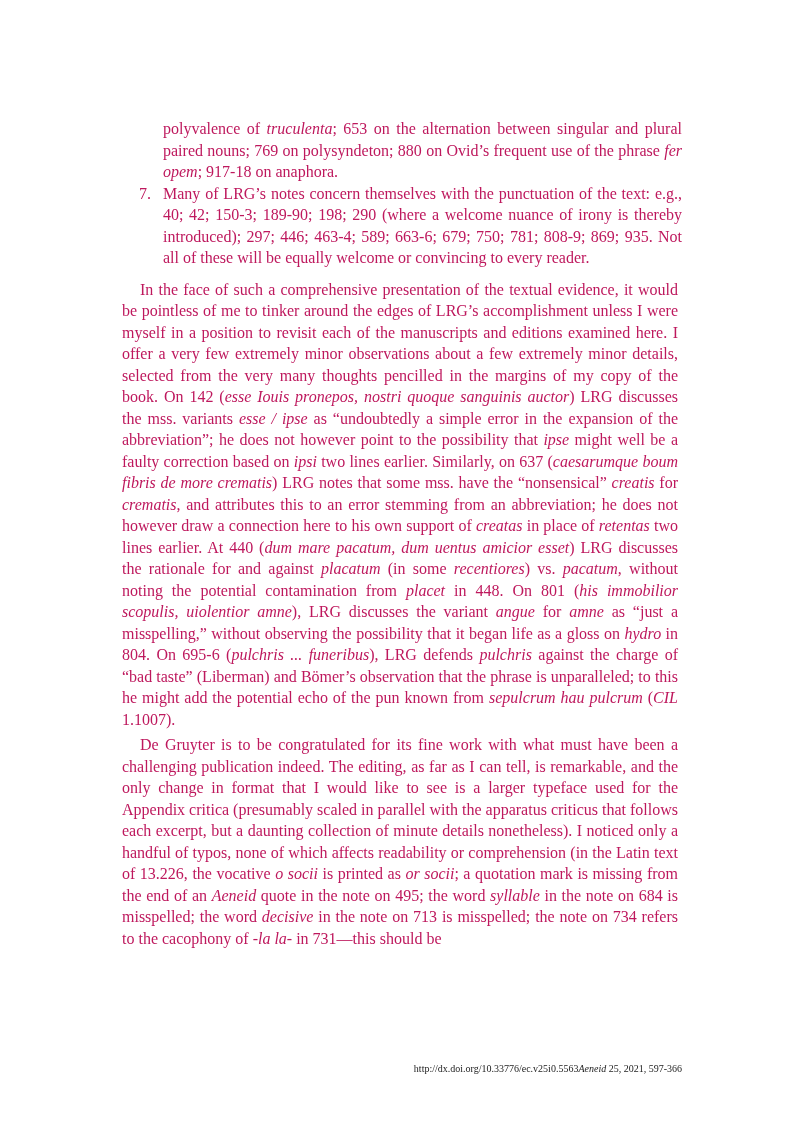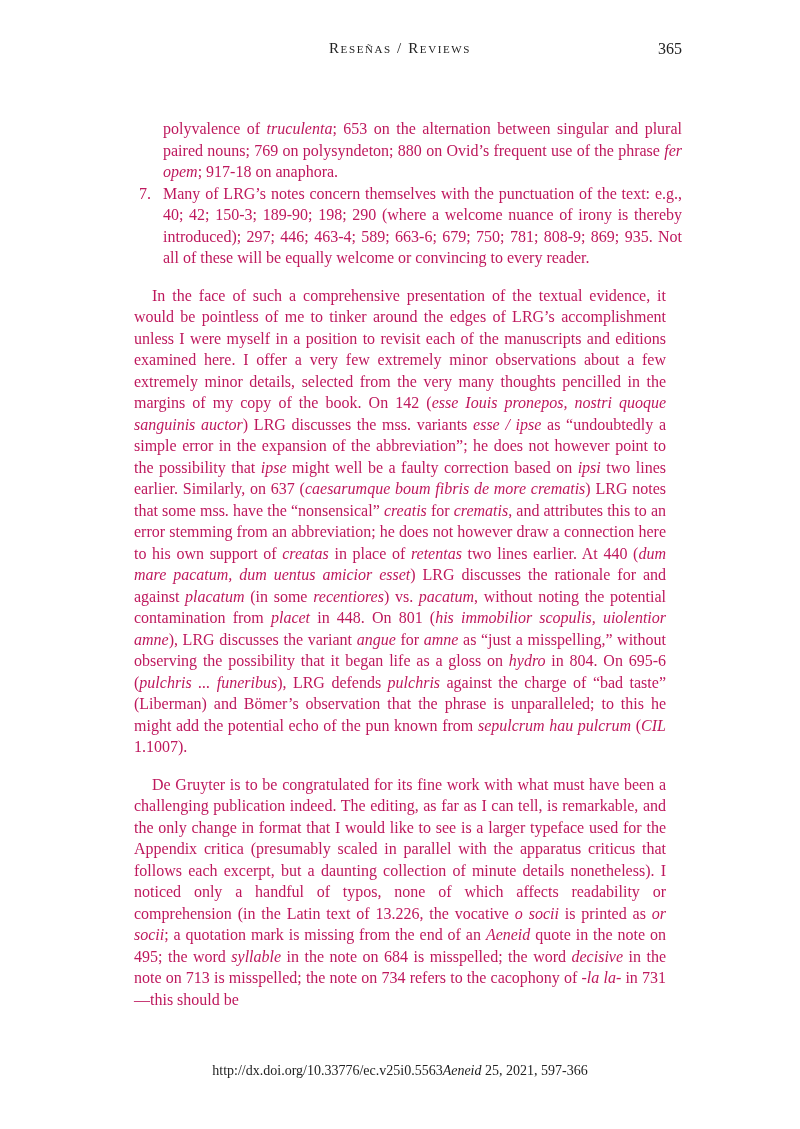--- a/index.html
+++ b/index.html
@@ -43,44 +43,40 @@
   }
   .list-block { padding-left: 45px; }
   .list-cont { text-align: justify; }
   .list-item { position: relative; text-align: justify; }
   .list-num {
     position: absolute;
     left: -24px; top: 0;
   }
   .paras { margin-top: 10px; }
   .para {
-    margin: 16px;
+    margin: 4px;
     text-indent: 18px;
     text-align: justify;
   }
   em { font-style: italic; }
   .footer {
     position: absolute;
     top: 1063px; left: 118px; width: 564px;
-    font-size: 14px;
+    font-size: 10px;
     display: flex;
-    justify-content: center;
+    justify-content: flex-end;
     color: #222;
   }
   .doi { cursor: pointer; }
 </style>
 </head>
 <body>
 
 <div class="page">
 
-  <div class="header">
-    <div class="running-title">Reseñas / Reviews</div>
-    <div class="page-number">365</div>
-  </div>
 
   <div class="content">
 
     <div class="list-block">
       <div class="list-cont"><span>polyvalence of </span><em>truculenta</em><span>; 653 on the alternation between singular and plural paired nouns; 769 on polysyndeton; 880 on Ovid’s frequent use of the phrase </span><em>fer opem</em><span>; 917-18 on anaphora.</span></div>
       <div class="list-item">
         <span class="list-num">7.</span>
         <span class="list-text"><span>Many of LRG’s notes concern themselves with the punctuation of the text: e.g., 40; 42; 150-3; 189-90; 198; 290 (where a welcome nuance of irony is thereby introduced); 297; 446; 463-4; 589; 663-6; 679; 750; 781; 808-9; 869; 935. Not all of these will be equally welcome or convincing to every reader.</span></span>
       </div>
     </div>

